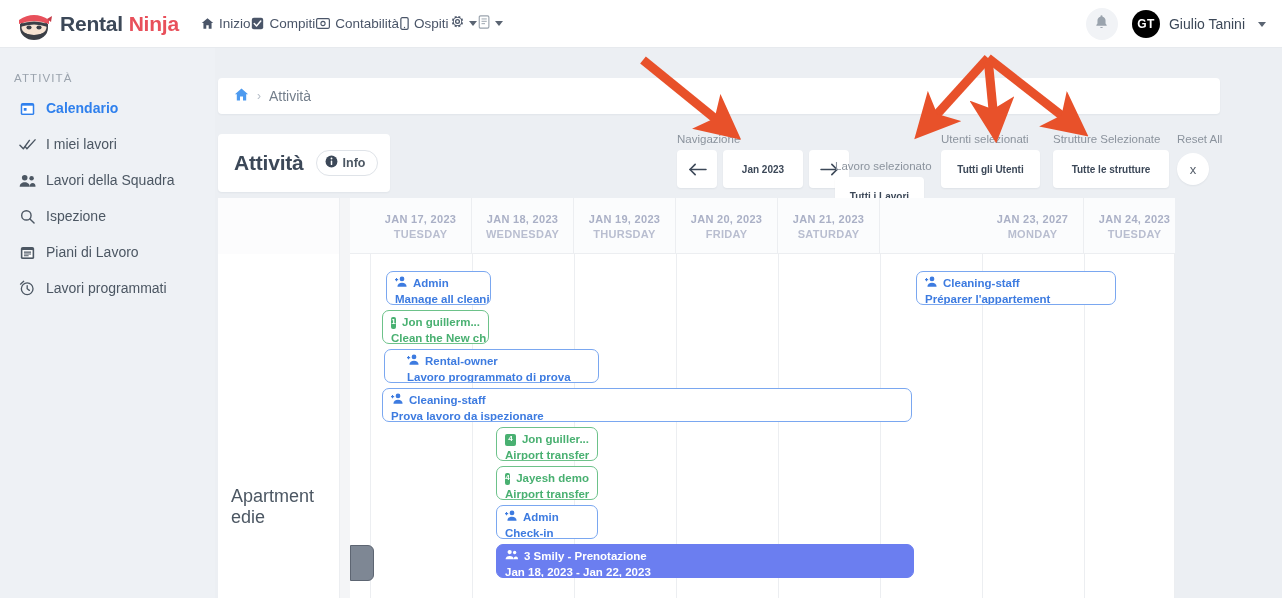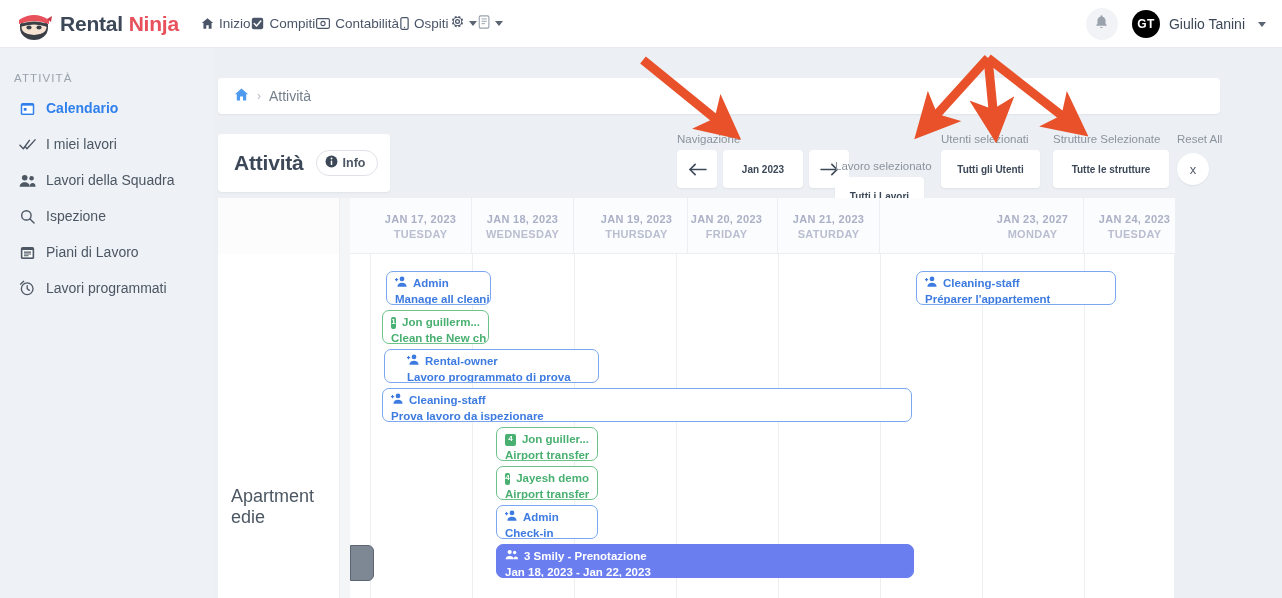--- a/index.html
+++ b/index.html
@@ -361,21 +361,21 @@
       <div class="spacer"></div>
 
       <div class="dayhead" style="left:152px; width:102px;">
         <span class="d1">JAN 17, 2023</span>
         <span class="d2">TUESDAY</span>
       </div>
       <div class="dayhead" style="left:254px; width:102px;">
         <span class="d1">JAN 18, 2023</span>
         <span class="d2">WEDNESDAY</span>
       </div>
-      <div class="dayhead" style="left:368px; width:102px;">
+      <div class="dayhead" style="left:356px; width:102px;">
         <span class="d1">JAN 19, 2023</span>
         <span class="d2">THURSDAY</span>
       </div>
       <div class="dayhead" style="left:458px; width:102px;">
         <span class="d1">JAN 20, 2023</span>
         <span class="d2">FRIDAY</span>
       </div>
       <div class="dayhead" style="left:560px; width:102px;">
         <span class="d1">JAN 21, 2023</span>
         <span class="d2">SATURDAY</span>

